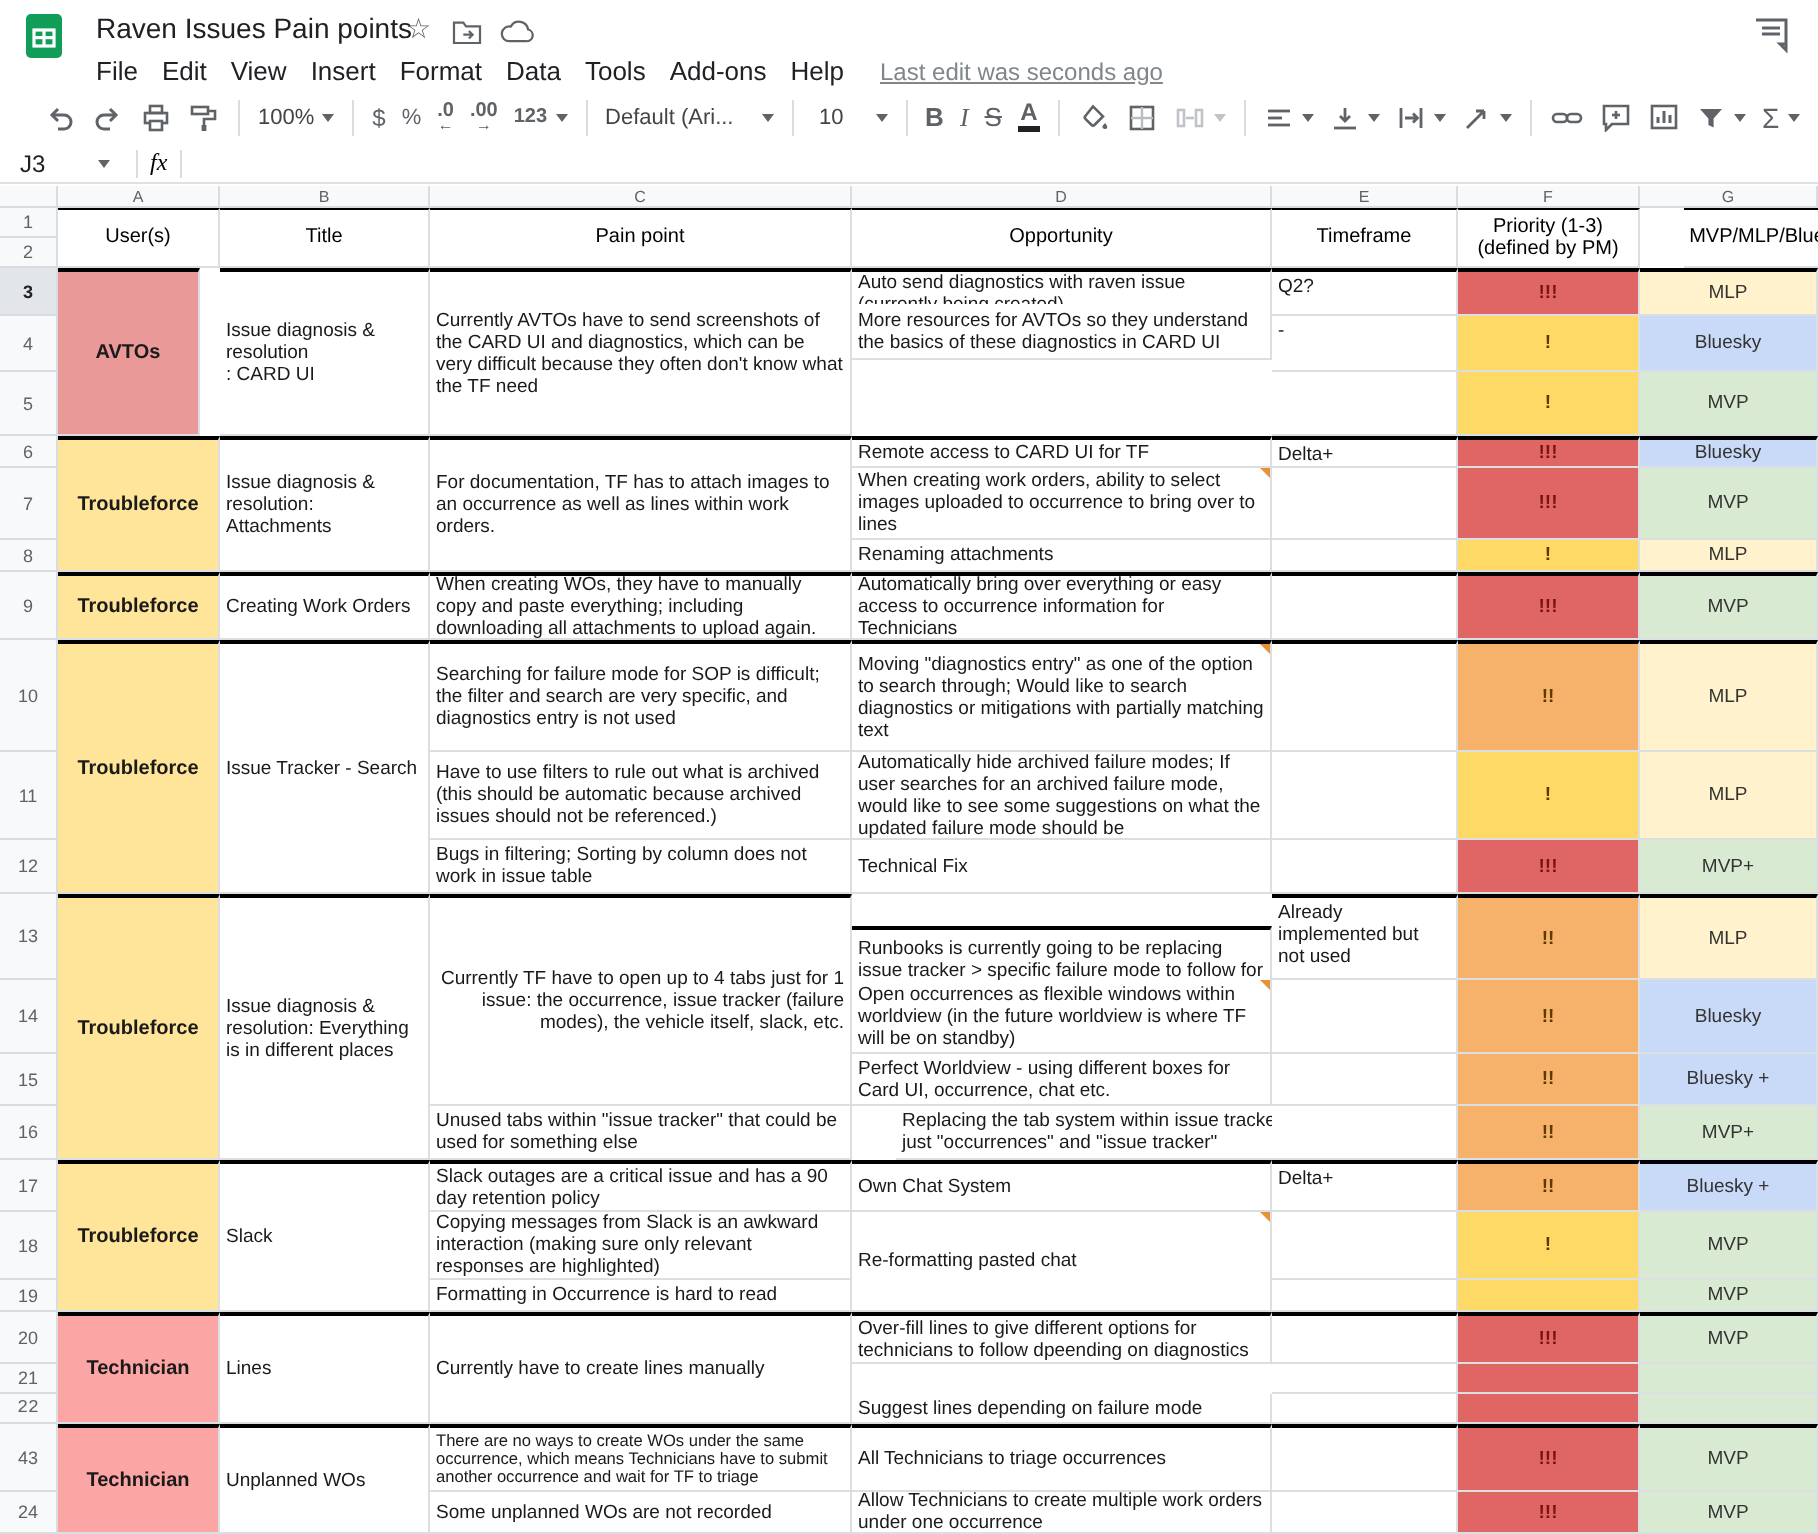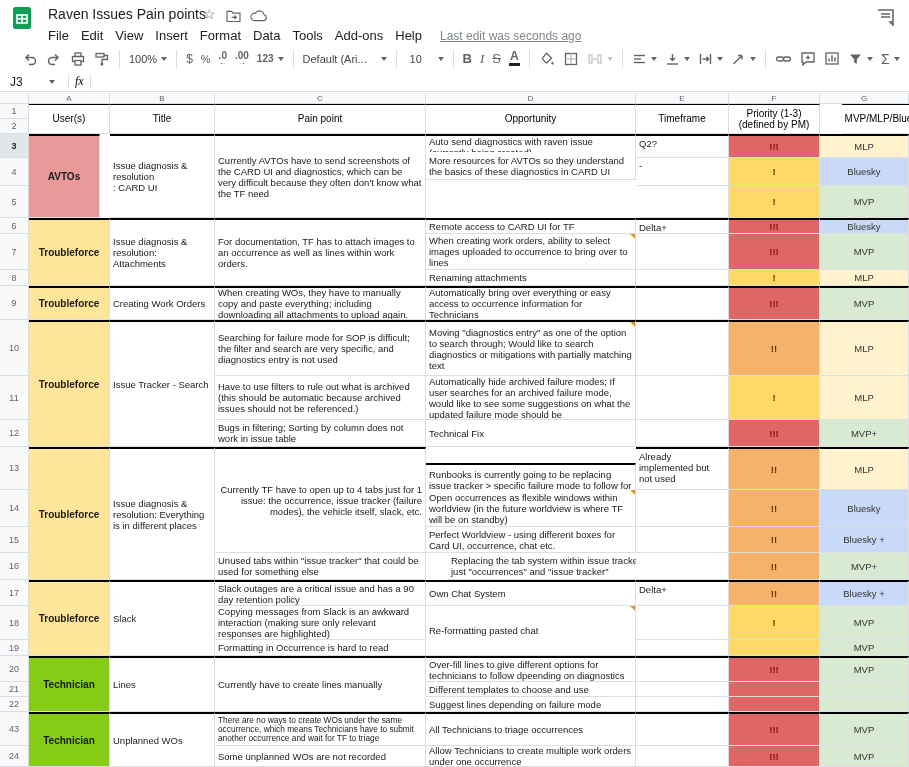--- a/index.html
+++ b/index.html
@@ -48,21 +48,21 @@
   .cell .t{white-space:pre-wrap}
   .col-A{justify-content:center;text-align:center;font-weight:bold;font-size:10px}
   .col-E{align-items:flex-start;padding-top:2px}
   .col-F{justify-content:center;font-weight:bold}
   .col-G{justify-content:center;color:#333}
   .hcell{justify-content:center;align-items:center;text-align:center;font-size:10px;color:#000;border-top:1px solid #000;padding-top:0}
   .thick{border-top:2px solid #000}
   .small .t{font-size:8.3px;line-height:8.8px}
   .bg-salmon{background:#ea9999}
   .bg-cream{background:#ffe599}
-  .bg-blue{background:#84cc16}
+  .bg-blue{background:#fca5a5}
   .bg-red{background:#e06666}
   .bg-orange{background:#f6b26b}
   .bg-yellow{background:#ffd966}
   .bg-mlp{background:#fff2cc}
   .bg-mvp{background:#d9ead3}
   .bg-bluesky{background:#c9daf8}
   .col-F.bg-red{color:#7c150d}
   .col-F.bg-orange,.col-F.bg-yellow{color:#5c3a00}
   .tri{position:absolute;top:0;right:0;width:0;height:0;border-left:5px solid transparent;border-top:5px solid #e69138}
 </style>
@@ -634,27 +634,24 @@
       <div class="cell col-E thick" style="left: 636px; top: 563px; width: 93px; height: 26px;"></div>
       <div class="cell col-F bg-red thick" style="left: 729px; top: 563px; width: 91px; height: 26px;">
         <span class="t">!!!</span>
       </div>
       <div class="cell col-G bg-mvp thick" style="left: 820px; top: 563px; width: 89px; height: 26px;">
         <span class="t">MVP</span>
       </div>
       <div class="ghead rnum" style="left: 0px; top: 589px; width: 29px; height: 15px;">
         <span class="t">21</span>
       </div>
-      <div class="cell col-D" style="left: 426px; top: 589px; width: 210px; height: 15px;">
-        <span class="t">Different templates to choose and use</span>
-      </div>
       <div class="cell col-E" style="left: 636px; top: 589px; width: 93px; height: 15px;"></div>
       <div class="cell col-F bg-red" style="left: 729px; top: 589px; width: 91px; height: 15px;"></div>
       <div class="cell col-G bg-mvp" style="left: 820px; top: 589px; width: 89px; height: 15px;"></div>
-      <div class="ghead rnum" style="left: 0px; top: 604px; width: 29px; height: 15px;">
+      <div class="ghead rnum" style="left: 0px; top: 604px; width: 29px; height: 15px; font-family: Liberation Mono, monospace;">
         <span class="t">22</span>
       </div>
       <div class="cell col-D" style="left: 426px; top: 604px; width: 210px; height: 15px;">
         <span class="t">Suggest lines depending on failure mode</span>
       </div>
       <div class="cell col-E" style="left: 636px; top: 604px; width: 93px; height: 15px;"></div>
       <div class="cell col-F bg-red" style="left: 729px; top: 604px; width: 91px; height: 15px;"></div>
       <div class="cell col-G bg-mvp" style="left: 820px; top: 604px; width: 89px; height: 15px;"></div>
       <div class="ghead rnum" style="left: 0px; top: 619px; width: 29px; height: 34px;">
         <span class="t">43</span>

